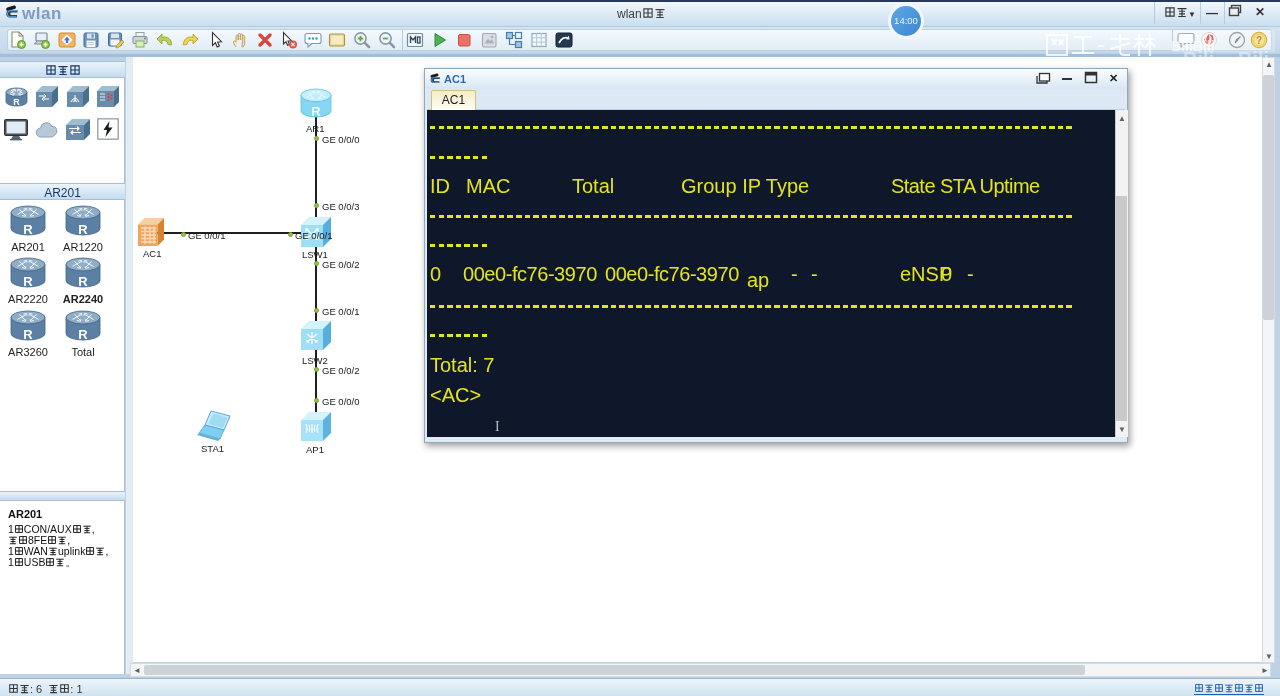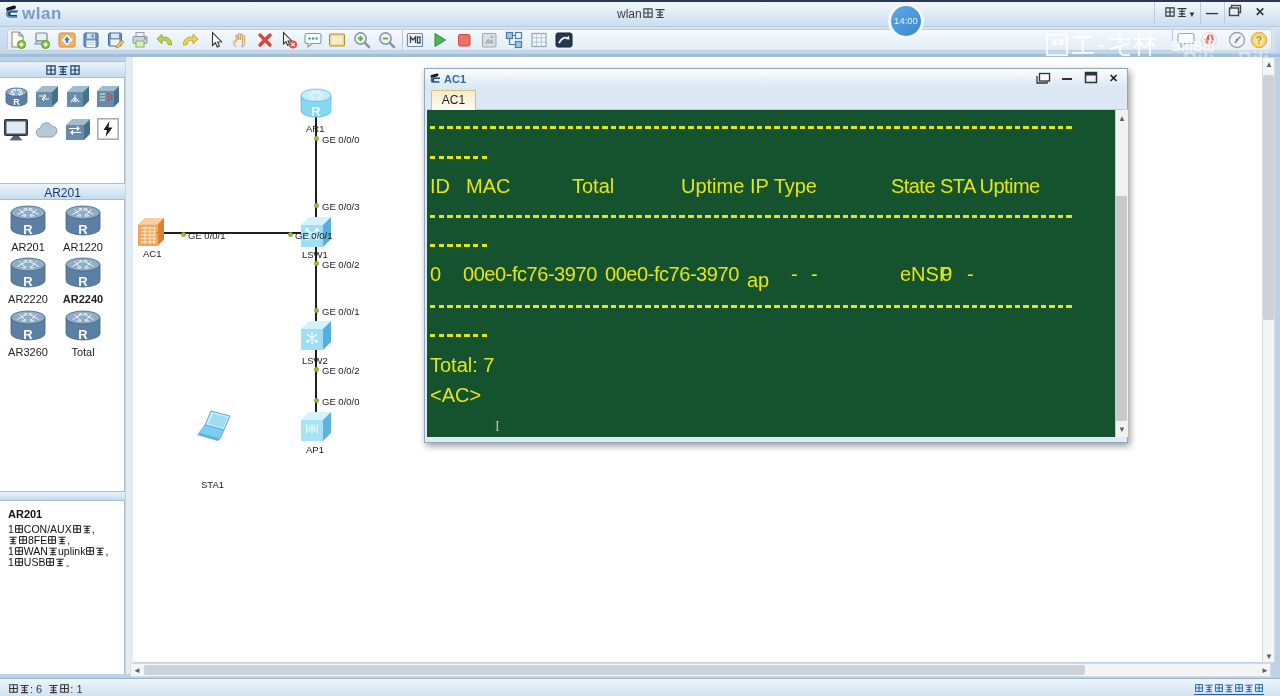--- a/index.html
+++ b/index.html
@@ -64,21 +64,21 @@
 
 
 #term { left:424px; top:68px; width:704px; height:375px; background:#dfeaf4;
   border:1px solid #8ea8c0; box-shadow:2px 3px 7px rgba(0,0,0,0.4); z-index:100; }
 #termtitle { left:0; top:0; width:702px; height:20px; background:linear-gradient(#fbfdfe,#d8e6f3); }
 #termtitle span { position:absolute; left:19px; top:4px; font-size:11px; color:#2a6bb0; font-weight:bold; }
 #termtabs { left:2px; top:20px; width:698px; height:21px; background:#dce9f4; border-bottom:1px solid #b9cddf; }
 #termtab { position:absolute; left:4px; top:1px; width:45px; height:20px;
   background:linear-gradient(#f7ecc6,#fdfdf5); border:1px solid #cfc08a; border-bottom:none;
   border-radius:2px 2px 0 0; text-align:center; font-size:12px; color:#222; line-height:19px; }
-#termscreen { left:2px; top:41px; width:688px; height:327px; background:#14532d; overflow:hidden; }
+#termscreen { left:2px; top:41px; width:688px; height:327px; background:#0f172a; overflow:hidden; }
 #termvscroll { left:690px; top:41px; width:13px; height:327px; background:#f2f2f2; border-left:1px solid #cccccc; }
 .tline { position:absolute; font-size:20px; color:#e3e41d; white-space:pre; }
 .dashline { position:absolute; left:3px; height:3px;
   background:repeating-linear-gradient(90deg,#e3e41d 0px,#e3e41d 5.5px,transparent 5.5px,transparent 8.6px); }
 
 
 .zh { display:inline-block; position:relative; }
 </style>
 </head>
 <body>
@@ -432,21 +432,21 @@
   <div class="nlabel" style="left:322px; top:201px;">GE 0/0/3</div>
   <div class="nlabel" style="left:188px; top:230px;">GE 0/0/1</div>
   <div class="nlabel" style="left:295px; top:230px;">GE 0/0/1</div>
   <div class="nlabel" style="left:302px; top:249px;">LSW1</div>
   <div class="nlabel" style="left:322px; top:259px;">GE 0/0/2</div>
   <div class="nlabel" style="left:322px; top:306px;">GE 0/0/1</div>
   <div class="nlabel" style="left:302px; top:355px;">LSW2</div>
   <div class="nlabel" style="left:322px; top:365px;">GE 0/0/2</div>
   <div class="nlabel" style="left:322px; top:396px;">GE 0/0/0</div>
   <div class="nlabel" style="left:143px; top:248px;">AC1</div>
-  <div class="nlabel" style="left:201px; top:443px;margin-top:36px;">STA1</div>
+  <div class="nlabel" style="left:201px; top:443px;">STA1</div>
   <div class="nlabel" style="left:306px; top:444px;">AP1</div>
 
   <div id="canvasicons">
       <svg class="abs" style="left:300px;top:88px;" width="32" height="30" viewBox="0 0 32 30">
         <path d="M1,7.3 V22.7 A15,6.3 0 0 0 31,22.7 V7.3 Z" fill="#85d7f4" stroke="#62bce0" stroke-width="0.8"></path>
         <ellipse cx="16" cy="7.3" rx="15" ry="6.3" fill="#c2eefb" stroke="#62bce0" stroke-width="0.8"></ellipse>
         <path d="M6.699999999999999,9.19 L14,4.465 m-2.5,-0.5 l3.2,-0.6 l0.2,2.2 M25.3,9.19 L18,4.465 m2.5,-0.5 l-3.2,-0.6 l-0.2,2.2 M8.5,4.15 L13,9.82 m-3,0.4 l3.4,0.8 l0.4,-2 M23.5,4.15 L19,9.82 m3,0.4 l-3.4,0.8 l-0.4,-2" stroke="#f2f6fa" stroke-width="1" fill="none"></path>
         <text x="16" y="28" font-size="13" font-weight="bold" fill="rgba(255,255,255,0.9)" text-anchor="middle" font-family="Liberation Sans">R</text>
       </svg>
       <svg class="abs" style="left:301px;top:217px;" width="30" height="30" viewBox="0 0 30 30">
@@ -539,21 +539,21 @@
     <div class="abs" style="left:684px; top:3px; font-size:11px; color:#222; font-weight:bold;">✕</div>
     <div class="abs" id="termtabs">
         <div id="termtab">AC1</div>
       </div>
     <div class="abs" id="termscreen">
       <div class="dashline" style="top:16px; width:642px;"></div>
       <div class="dashline" style="top:46px; width:57px;"></div>
       <div class="tline" style="left:3px; top:65px;">ID</div>
       <div class="tline" style="left:39px; top:65px;">MAC</div>
       <div class="tline" style="left:145px; top:65px;">Total</div>
-      <div class="tline" style="left:254px; top:65px;">Uptime IP Type</div>
+      <div class="tline" style="left:254px; top:65px;">Group IP Type</div>
       <div class="tline" style="left:464px; top:65px; letter-spacing:-0.55px;">State STA Uptime</div>
       <div class="dashline" style="top:105px; width:642px;"></div>
       <div class="dashline" style="top:134px; width:57px;"></div>
       <div class="tline" style="left:3px; top:153px;">0</div>
       <div class="tline" style="left:36px; top:153px; letter-spacing:-0.45px;">00e0-fc76-3970</div>
       <div class="tline" style="left:178px; top:153px; letter-spacing:-0.45px;">00e0-fc76-3970</div>
       <div class="tline" style="left:320px; top:159px;">ap</div>
       <div class="tline" style="left:364px; top:153px;">-</div>
       <div class="tline" style="left:384px; top:153px;">-</div>
       <div class="tline" style="left:473px; top:153px;">eNSP</div>

